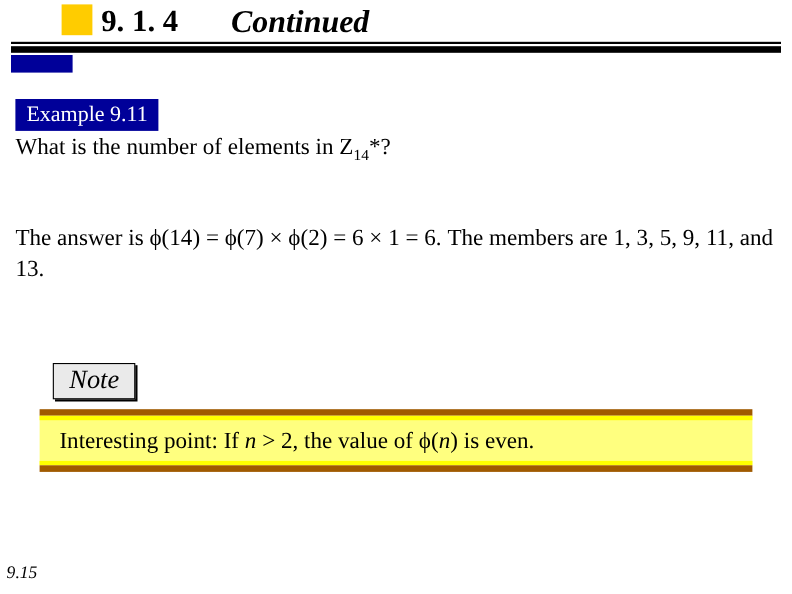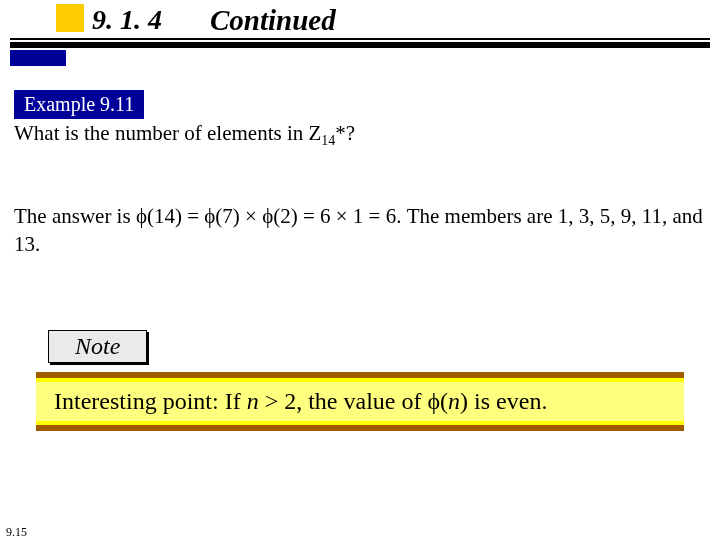--- a/index.html
+++ b/index.html
@@ -22,21 +22,20 @@
     width: 28px;
     height: 28px;
     background: #ffcc00;
   }
   .section-num {
     position: absolute;
     left: 92px;
     top: 4px;
     font-size: 28px;
     font-weight: bold;
-    font-style: italic;
   }
   .continued {
     position: absolute;
     left: 210px;
     top: 4px;
     font-size: 29px;
     font-weight: bold;
     font-style: italic;
   }
   .thin-line {
@@ -91,48 +90,49 @@
     width: 690px;
   }
   .solution .sol-head { font-weight: bold; }
   .note-box {
     position: absolute;
     left: 48px;
     top: 330px;
     background: #eaeaea;
     border: 1px solid #000;
     box-shadow: 2px 2px 0 #000;
-    padding: 2px 26px;
+    padding: 2px 14px;
     font-size: 24px;
     font-style: italic;
   }
   .note-banner {
     position: absolute;
     left: 36px;
     top: 372px;
     width: 648px;
   }
   .note-banner .nb-line {
     height: 6px;
     background: #a05a00;
   }
   .note-banner .nb-body {
     background: #ffff7f;
     border-top: 4px solid #ffff00;
     border-bottom: 4px solid #ffff00;
     padding: 6px 18px;
-    font-size: 24px;
+    font-size: 21px;
     color: #000;
   }
   .note-banner .nb-body i { font-style: italic; }
   .page-num {
     position: absolute;
     left: 6px;
-    bottom: 0;
-    font-size: 12px;
+    bottom: 10px;
+    font-size: 16px;
+    font-style: italic;
   }
 </style>
 </head>
 <body>
 
 <div class="header-area">
   <div class="yellow-square"></div>
   <div class="section-num">9. 1. 4</div>
   <div class="continued">Continued</div>
   <div class="thin-line"></div>

